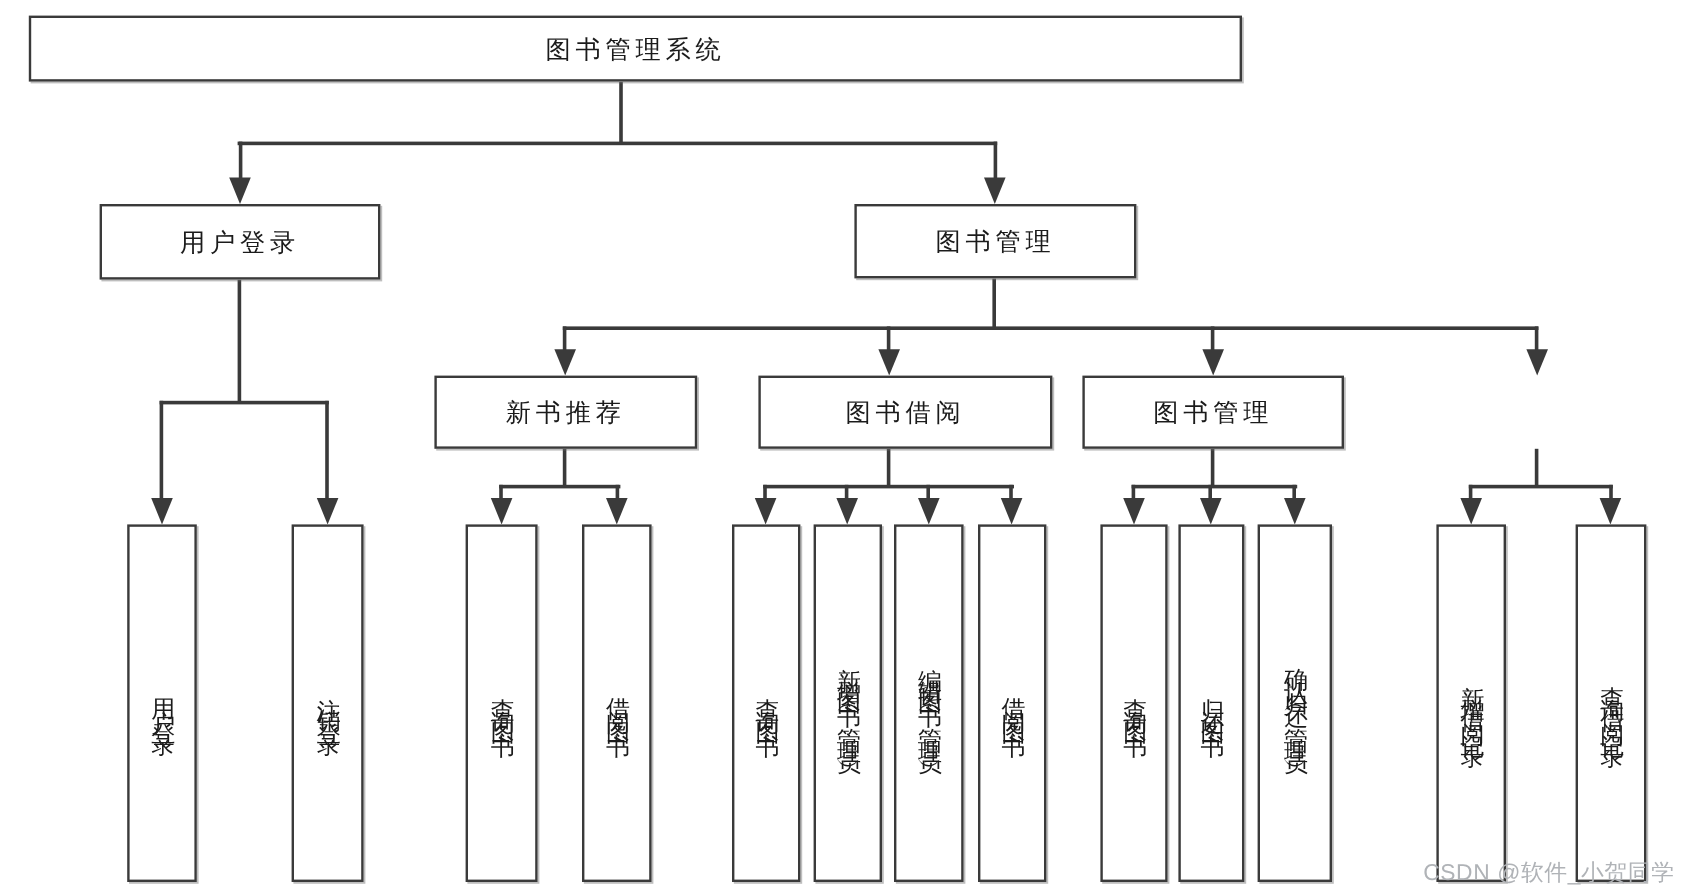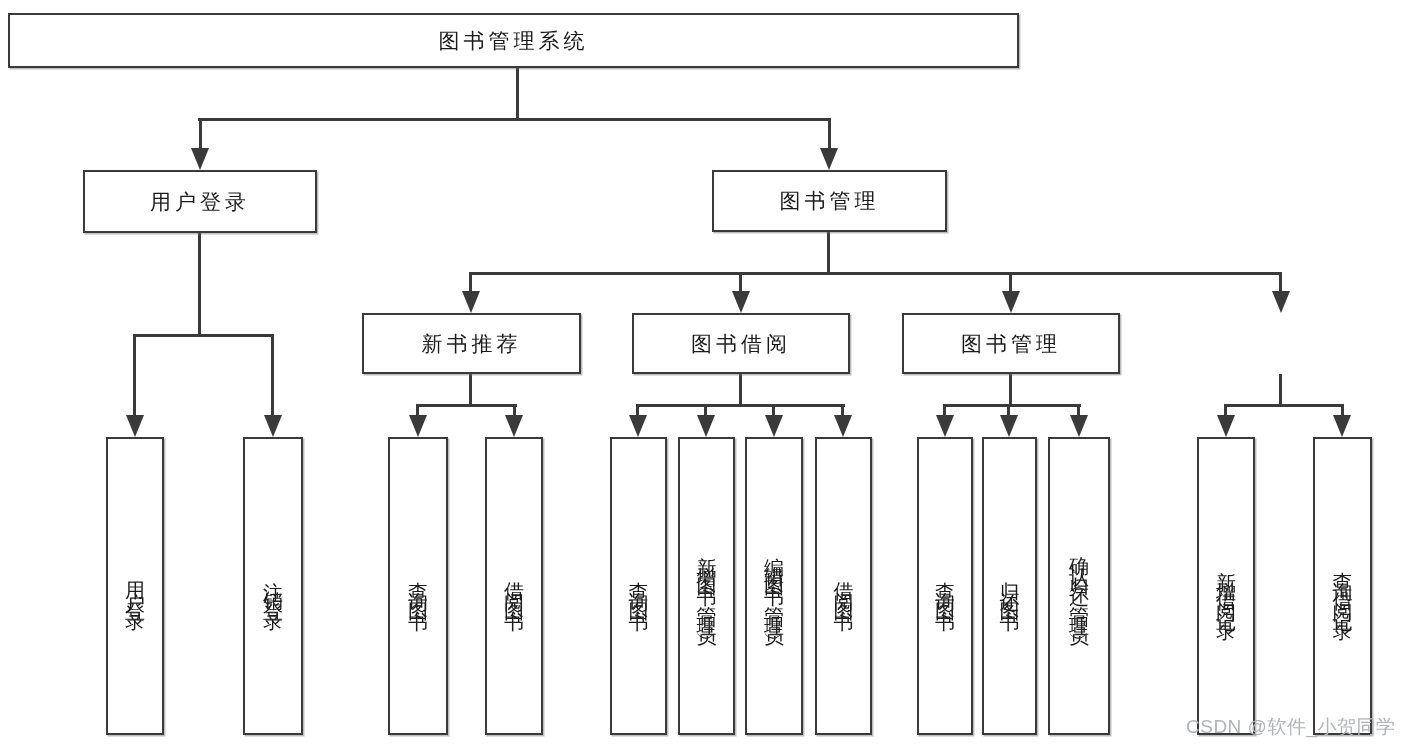--- a/index.html
+++ b/index.html
@@ -93,35 +93,35 @@
   <div class="ar" style="left:1000px;top:415px"></div>
   <div class="ar" style="left:1070px;top:415px"></div>
 
   <div class="vl" style="left:1279px;top:374px;height:32px"></div>
   <div class="hl" style="left:1224px;top:404px;width:120px"></div>
   <div class="vl" style="left:1224px;top:404px;height:13px"></div>
   <div class="vl" style="left:1341px;top:404px;height:13px"></div>
   <div class="ar" style="left:1217px;top:415px"></div>
   <div class="ar" style="left:1333px;top:415px"></div>
 
-  <div class="box hbox" style="left:8px;top:13px;width:1011px;height:55px">
+  <div class="box hbox" style="left:24px;top:13px;width:1011px;height:55px">
     <span>图书管理系统</span>
   </div>
 
   <div class="box hbox" style="left:83px;top:170px;width:234px;height:63px">
     <span>用户登录</span>
   </div>
   <div class="box hbox" style="left:362px;top:313px;width:219px;height:61px">
     <span>新书推荐</span>
   </div>
 
   <div class="box hbox" style="left:712px;top:170px;width:235px;height:62px">
     <span>图书管理</span>
   </div>
-  <div class="box hbox" style="left:632px;top:313px;width:218px;height:61px">
+  <div class="box hbox" style="left:632px;top:313px;width:245px;height:61px">
     <span>图书借阅</span>
   </div>
   <div class="box hbox" style="left:902px;top:313px;width:218px;height:61px">
     <span>图书管理</span>
   </div>
 
   <div class="box vbox" style="left:106px;top:437px;width:58px;height:298px">
     <span class="vtext">用户登录</span>
   </div>
   <div class="box vbox" style="left:243px;top:437px;width:60px;height:298px">

